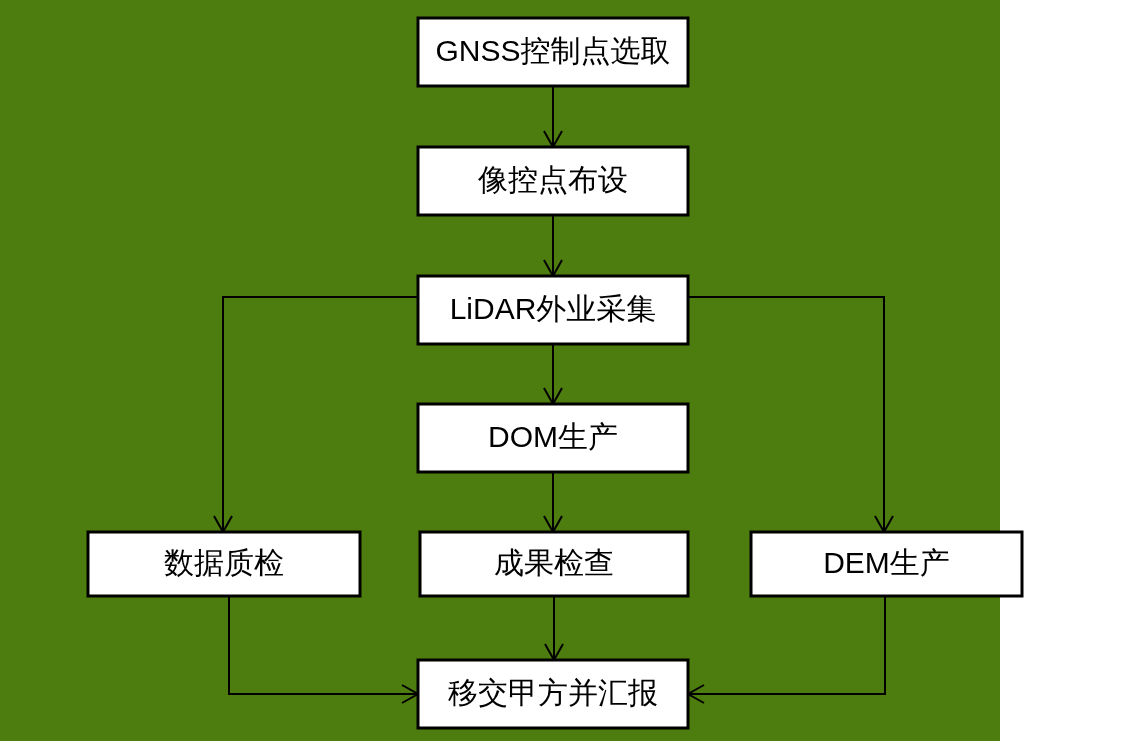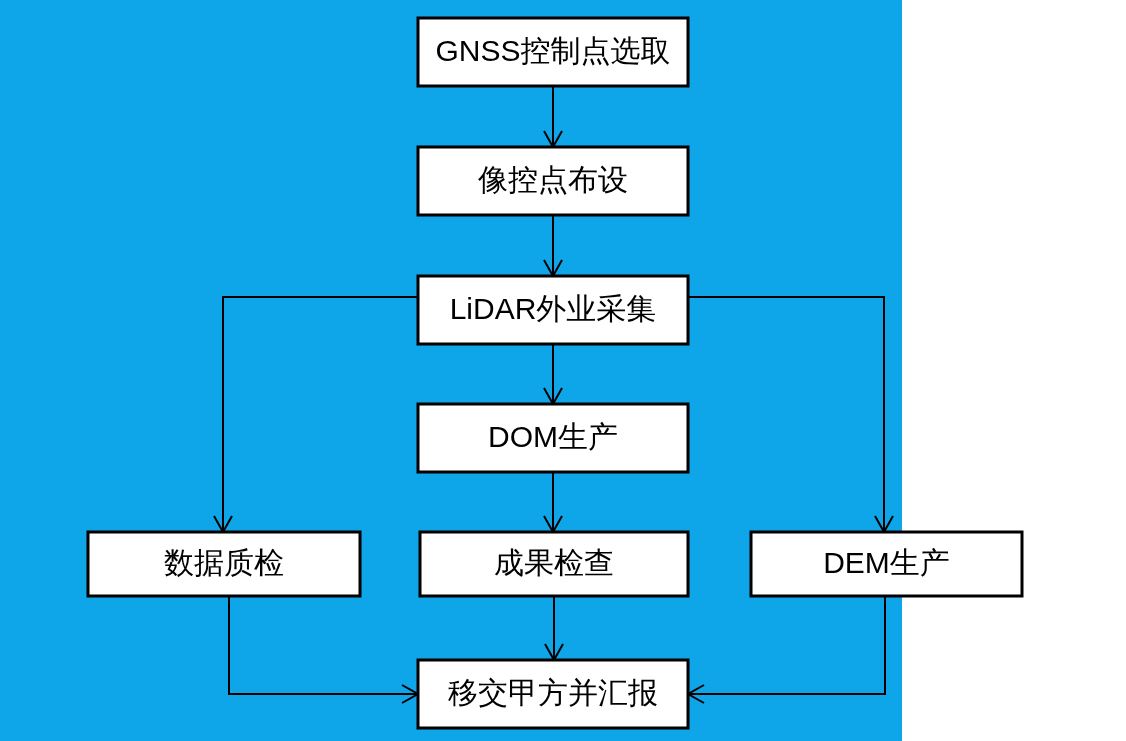--- a/index.html
+++ b/index.html
@@ -8,23 +8,23 @@
     background: #ffffff;
   }
   body {
     width: 1126px;
     height: 741px;
     font-family: "Liberation Sans", "DejaVu Sans", sans-serif;
     overflow: hidden;
   }
   #flowchart-root {
     position: relative;
-    width: 902px;
+    width: 1000px;
     height: 741px;
-    background: #0ea5e9;
+    background: #4d7c0f;
   }
   svg.flow-canvas {
     position: absolute;
     left: 0;
     top: 0;
     width: 1126px;
     height: 741px;
   }
   .node-rect {
     fill: #ffffff;

